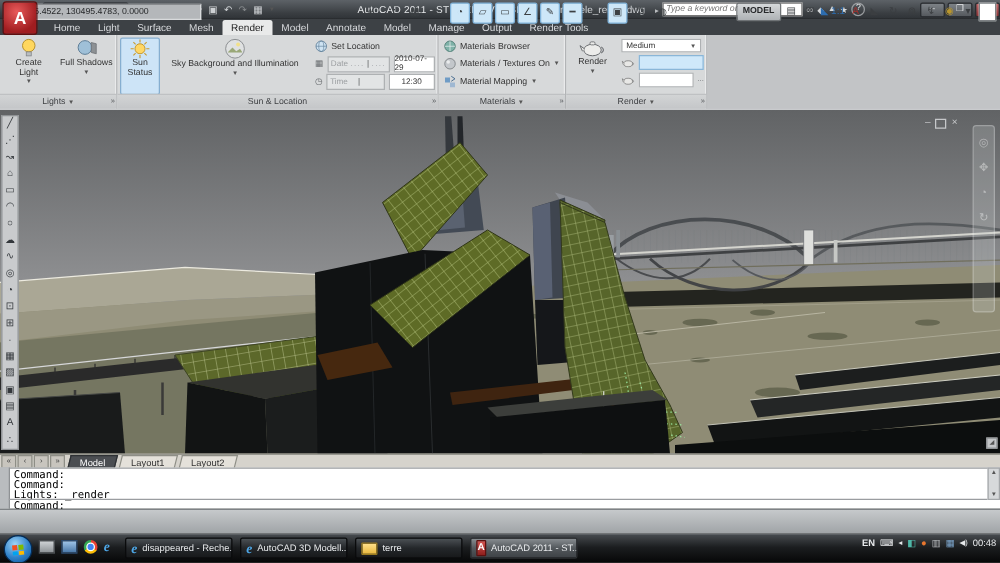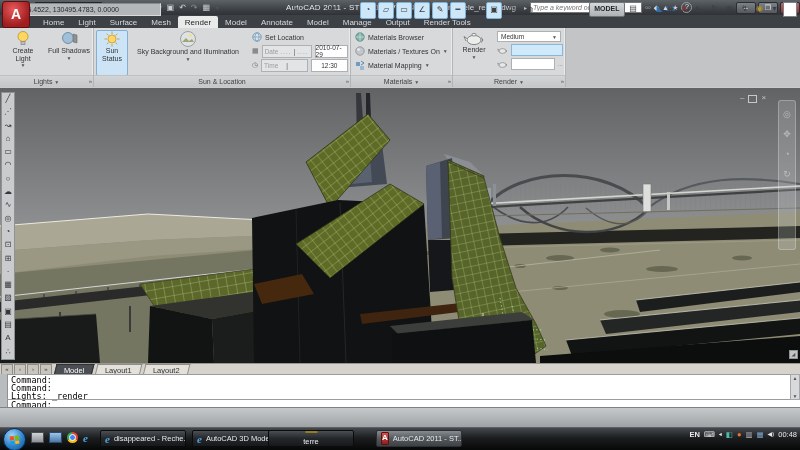--- a/index.html
+++ b/index.html
@@ -553,21 +553,21 @@
     <span class="ie">e</span>
   </div>
   <div class="task" style="left:100px;">
     <span class="ie">e</span>
     <span>disappeared - Reche...</span>
   </div>
   <div class="task" style="left:192px;">
     <span class="ie">e</span>
     <span>AutoCAD 3D Modell...</span>
   </div>
-  <div class="task" style="left:268px;flex-direction:column;">
+  <div class="task" style="left:284px;">
     <span class="folder"></span>
     <span>terre</span>
   </div>
   <div class="task on" style="left:376px;">
     <span class="acadico">A</span>
     <span>AutoCAD 2011 - ST...</span>
   </div>
   <div class="abs tray">
     <span style="font-weight:bold;">EN</span>
     <span>⌨</span>

